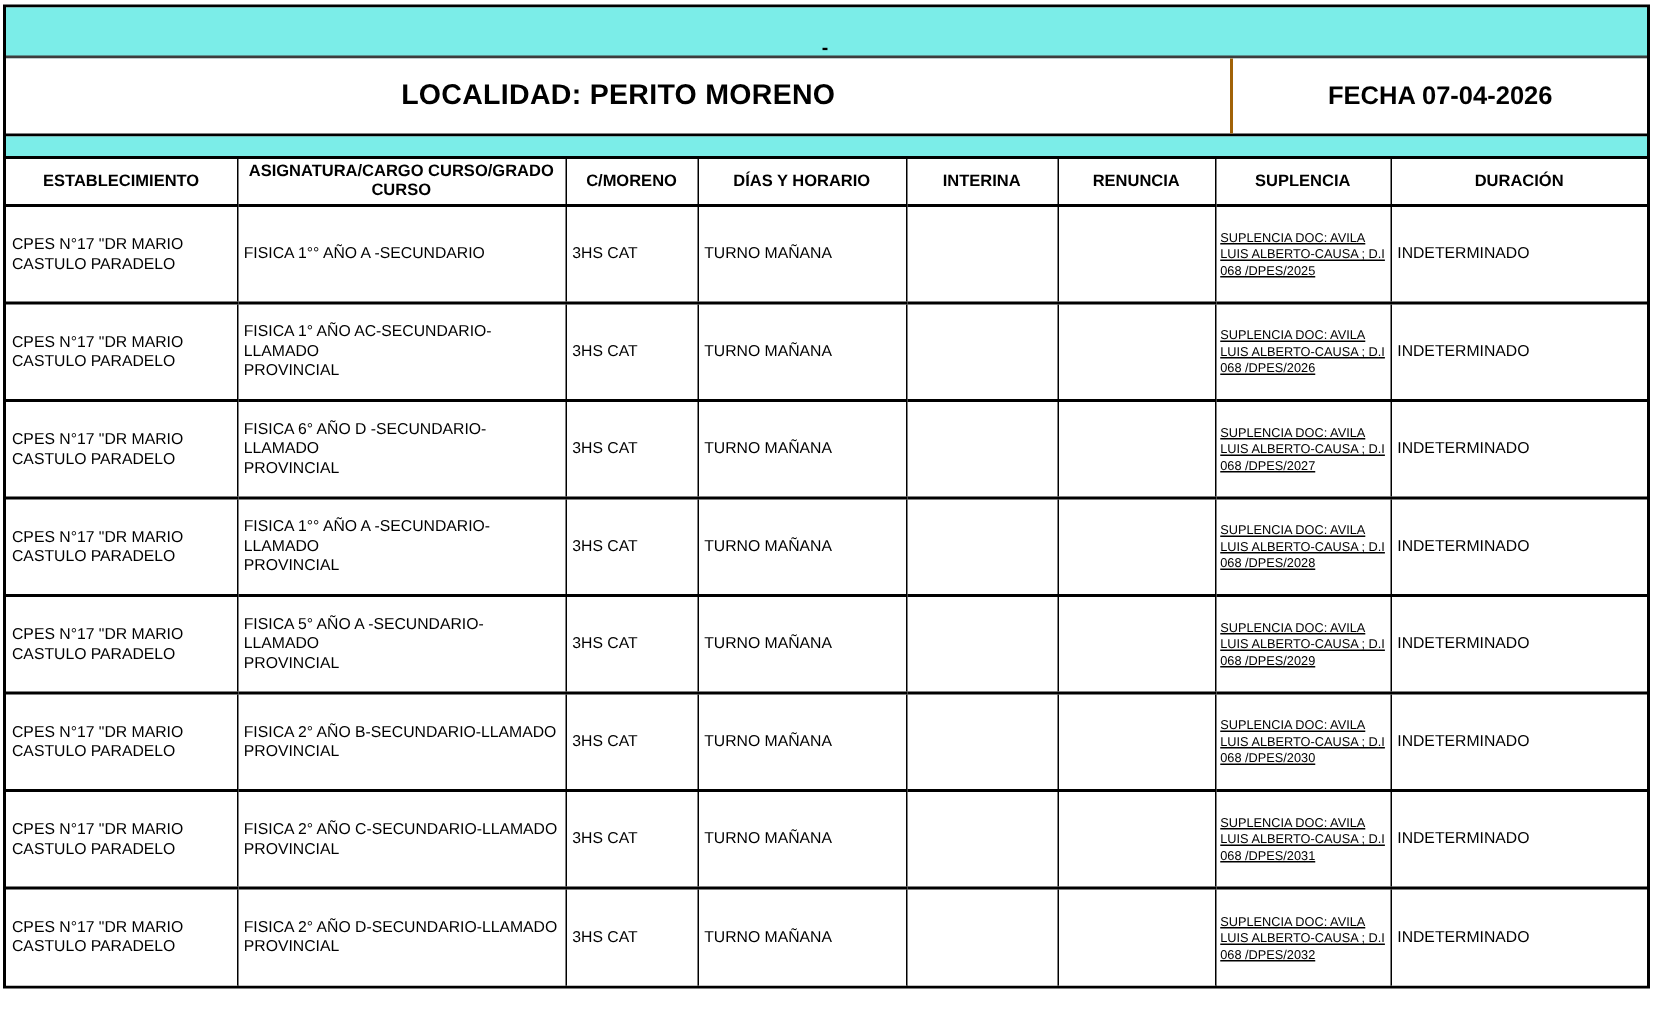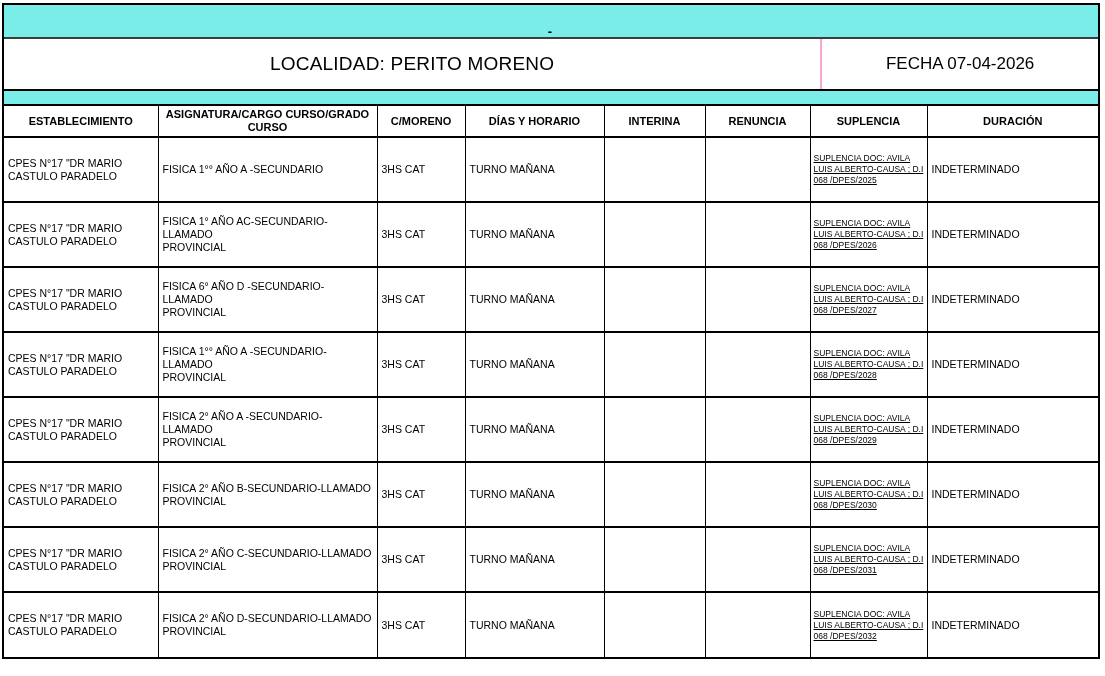--- a/index.html
+++ b/index.html
@@ -21,25 +21,25 @@
     display: flex; align-items: flex-end; justify-content: center;
   }
   .band-top .dash {
     font-weight: bold; font-size: 13px; line-height: 10px;
     transform: translateX(-1px);
   }
   
   .title-row { display: flex; height: 52px; border-bottom: 2px solid #000; background: #fff; }
   .title-cell {
     display: flex; align-items: center; justify-content: center;
-    font-weight: normal;
+    font-weight: bold;
     margin-left: 16px;
   }
   .title-localidad { width: 808px; font-size: 19px; letter-spacing: .2px; }
-  .title-fecha { width: 286px; border-left: 2px solid #f9a8d4; font-size: 17px; }
+  .title-fecha { width: 286px; border-left: 2px solid #a16207; font-size: 17px; }
   
   .band-mid { height: 15px; background: var(--accent); border-bottom: 2px solid #000; }
   
   table { border-collapse: collapse; table-layout: fixed; width: 1094px; }
   col.c1 { width: 154px; } col.c2 { width: 219px; } col.c3 { width: 88px; }
   col.c4 { width: 139px; } col.c5 { width: 101px; } col.c6 { width: 105px; }
   col.c7 { width: 117px; } col.c8 { width: 171px; }
   th, td {
     border: 1px solid #000;
     border-top-width: 2px; border-bottom-width: 2px;
@@ -148,21 +148,21 @@
         <td class="left"></td>
         <td class="left"></td>
         <td class="left small">SUPLENCIA DOC: AVILA
 LUIS ALBERTO-CAUSA ; D.I
 068 /DPES/2028</td>
         <td class="center">INDETERMINADO</td>
       </tr>
       <tr>
         <td class="left">CPES N°17 "DR MARIO
 CASTULO PARADELO</td>
-        <td class="left">FISICA 2° AÑO A -SECUNDARIO-LLAMADO
+        <td class="left">FISICA 5° AÑO A -SECUNDARIO-LLAMADO
 PROVINCIAL</td>
         <td class="left">3HS CAT</td>
         <td class="left">TURNO MAÑANA</td>
         <td class="left"></td>
         <td class="left"></td>
         <td class="left small">SUPLENCIA DOC: AVILA
 LUIS ALBERTO-CAUSA ; D.I
 068 /DPES/2029</td>
         <td class="center">INDETERMINADO</td>
       </tr>

